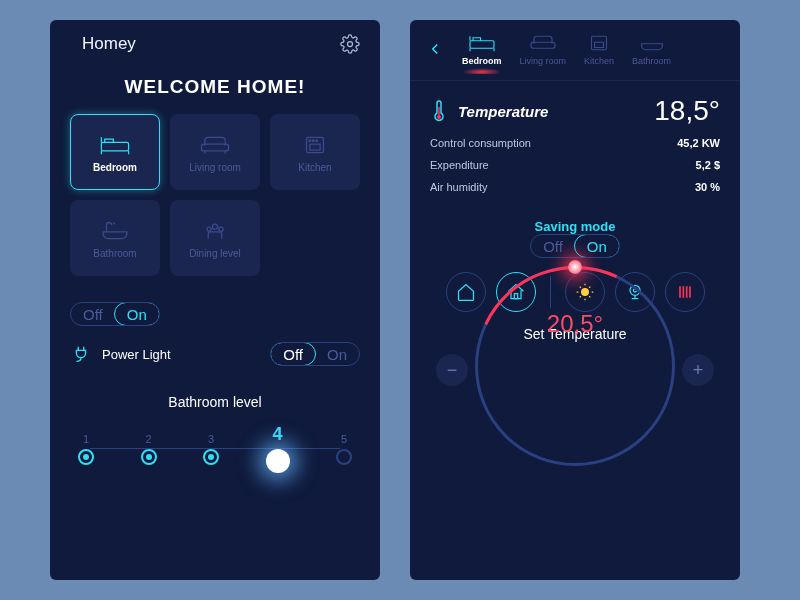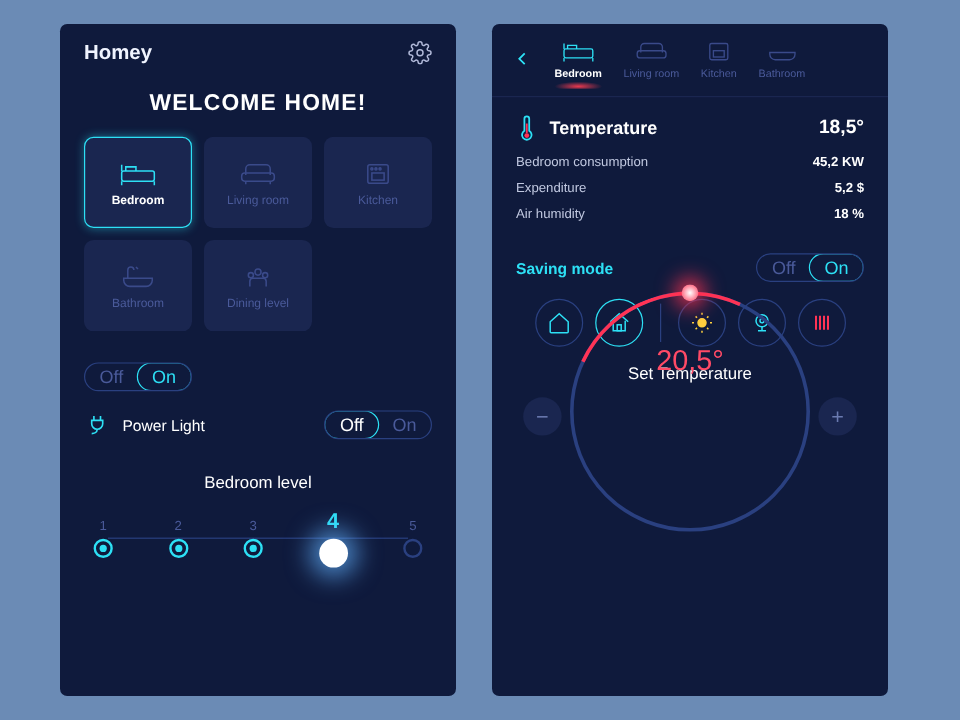--- a/index.html
+++ b/index.html
@@ -17,21 +17,21 @@
     overflow: hidden;
     color: #fff;
     position: relative;
   }
 
   
   .header {
     display: flex; justify-content: space-between; align-items: center;
     padding: 14px 20px;
   }
-  .app-title { font-size: 17px; font-weight: 700; color: #f0f4ff; }
+  .app-title { font-size: 17px; font-weight: 400; color: #f0f4ff; margin-left: 12px; }
   .gear { width: 20px; height: 20px; cursor: pointer; }
   .welcome {
     text-align: center; font-size: 19px; font-weight: 800;
     letter-spacing: 1px; margin: 8px 0 16px 0;
     text-transform: uppercase;
   }
   .rooms {
     display: grid; grid-template-columns: repeat(3, 1fr);
     gap: 10px; padding: 0 20px;
   }
@@ -110,28 +110,28 @@
   .tab.active::after {
     content: ""; position: absolute; bottom: -10px; left: 50%;
     transform: translateX(-50%);
     width: 40px; height: 8px; background: radial-gradient(ellipse, rgba(255,60,80,0.9), transparent 70%);
     border-radius: 50%;
   }
   .divider { height: 1px; background: #1a2650; margin: 6px 0 0 0; }
 
   .temp-main { padding: 14px 20px; }
   .temp-head { display: flex; align-items: center; justify-content: space-between; }
-  .temp-left { display: flex; align-items: center; gap: 10px; }
+  .temp-left { display: flex; align-items: center; gap: 10px; font-style: italic; }
   .temp-left svg { width: 18px; height: 24px; }
   .temp-title { font-size: 15px; font-weight: 600; }
-  .temp-val { font-size: 16px; font-weight: 700; }
+  .temp-val { font-size: 28px; font-weight: 400; }
   .stat-row { display: flex; justify-content: space-between; font-size: 11px; color: #c0c8e0; margin-top: 10px; }
   .stat-row span:last-child { color: #fff; font-weight: 600; }
 
-  .saving { display: flex; justify-content: space-between; align-items: center; padding: 12px 20px 14px; }
+  .saving { display: flex; justify-content: space-between; align-items: center; padding: 12px 20px 14px; flex-direction: column; }
   .saving-label { color: #2de0f5; font-size: 13px; font-weight: 600; }
 
   .mode-icons { display: flex; justify-content: center; gap: 10px; padding: 0 20px; }
   .mode { width: 40px; height: 40px; border-radius: 50%; border: 1px solid #2a4080;
           display: flex; align-items: center; justify-content: center; cursor: pointer; }
   .mode.active { border-color: #2de0f5; }
   .mode svg { width: 20px; height: 20px; }
   .mode-sep { width: 1px; height: 32px; background: #2a4080; margin: 4px 4px; }
 
   .set-temp { text-align: center; padding: 14px 0 0 0; position: relative; }
@@ -225,21 +225,21 @@
         <span class="control-label">Power Light</span>
       </div>
       <div class="toggle">
         <span class="off-active">Off</span>
         <span>On</span>
       </div>
     </div>
   </div>
 
   <div class="security">
-    <div class="security-title">Bedroom level</div>
+    <div class="security-title">Bathroom level</div>
     <div class="sec-levels">
       <div class="sec-line"></div>
       <div class="sec-level">
           <span class="sec-num">1</span>
           <span class="sec-dot"></span>
         </div>
       <div class="sec-level">
           <span class="sec-num">2</span>
           <span class="sec-dot"></span>
         </div>
@@ -300,30 +300,30 @@
         <svg viewBox="0 0 18 24" fill="none" stroke="#2de0f5" stroke-width="1.5">
             <path d="M7 4a2 2 0 1 1 4 0v10a4 4 0 1 1-4 0V4z"></path>
             <circle cx="9" cy="18" r="2" fill="#ff3355" stroke="none"></circle>
             <path d="M9 16V8" stroke="#ff3355"></path>
           </svg>
         <span class="temp-title">Temperature</span>
       </div>
       <span class="temp-val">18,5°</span>
     </div>
     <div class="stat-row">
-        <span>Bedroom consumption</span>
+        <span>Control consumption</span>
         <span>45,2 KW</span>
       </div>
     <div class="stat-row">
         <span>Expenditure</span>
         <span>5,2 $</span>
       </div>
     <div class="stat-row">
         <span>Air humidity</span>
-        <span>18 %</span>
+        <span>30 %</span>
       </div>
   </div>
 
   <div class="saving">
     <span class="saving-label">Saving mode</span>
     <div class="toggle">
       <span>Off</span>
       <span class="on-active">On</span>
     </div>
   </div>

